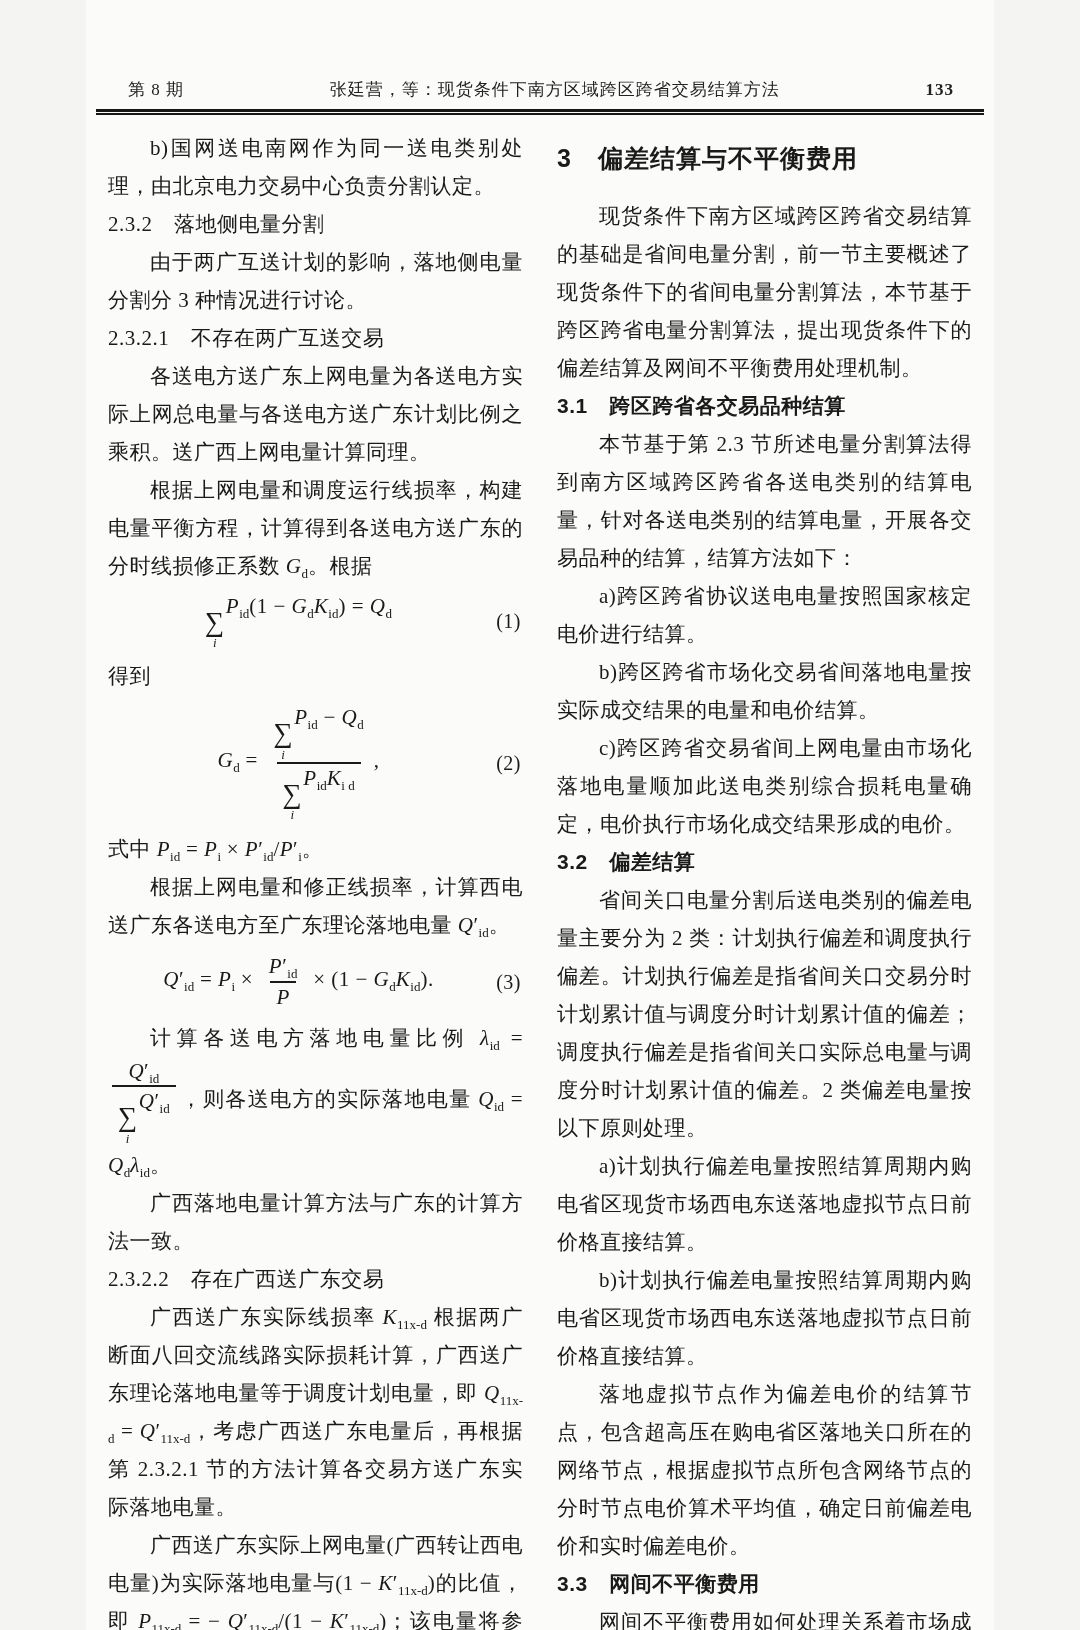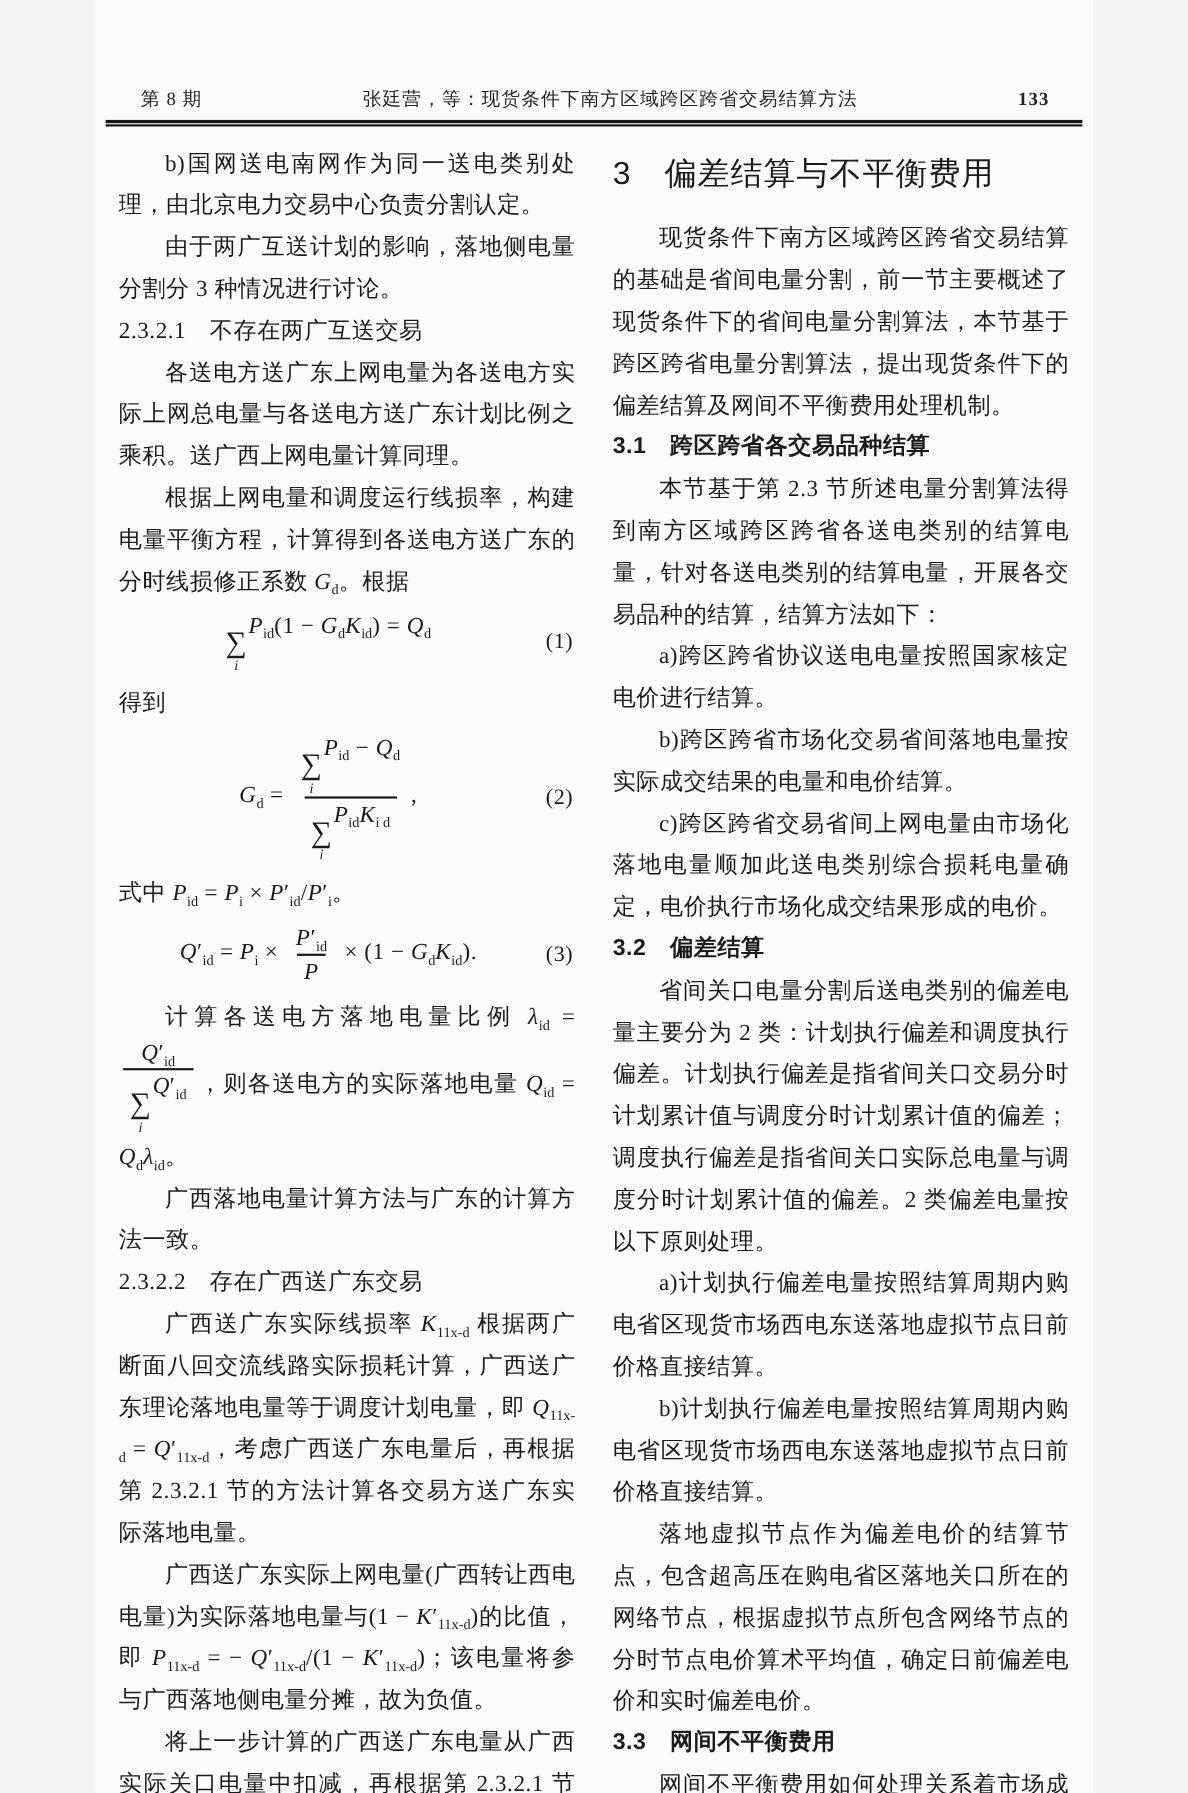--- a/index.html
+++ b/index.html
@@ -56,22 +56,22 @@
   .blk.h3 { text-indent: 0; }
   .blk.hbold {
     text-indent: 0;
     font-family: "Liberation Sans", "DejaVu Sans", sans-serif;
     font-weight: 700;
     letter-spacing: 0.5px;
   }
   .blk.section {
     text-indent: 0;
     font-family: "Liberation Sans", "DejaVu Sans", sans-serif;
-    font-weight: 400;
-    font-size: 29px;
+    font-weight: 700;
+    font-size: 25px;
     line-height: 34px;
     padding: 12px 0 22px 0;
     letter-spacing: 1px;
   }
   
   .blk.equation {
     position: relative;
     text-indent: 0;
     text-align: center;
     padding: 8px 34px 8px 0;
@@ -116,40 +116,42 @@
 <div class="page" style="background: rgb(251, 251, 249); color: rgb(26, 26, 26);">
   <header class="running-head">
     <span class="issue">第 8 期</span>
     <span class="rtitle">张廷营，等：现货条件下南方区域跨区跨省交易结算方法</span>
     <span class="pageno">133</span>
   </header>
   <div class="head-rule"></div>
   <main class="columns">
     <section class="col" id="col-left">
         <div class="blk para">b)国网送电南网作为同一送电类别处理，由北京电力交易中心负责分割认定。</div>
+        <div class="blk h3">2.3.2　落地侧电量分割</div>
         <div class="blk para">由于两广互送计划的影响，落地侧电量分割分 3 种情况进行讨论。</div>
         <div class="blk h3">2.3.2.1　不存在两广互送交易</div>
         <div class="blk para">各送电方送广东上网电量为各送电方实际上网总电量与各送电方送广东计划比例之乘积。送广西上网电量计算同理。</div>
         <div class="blk para">根据上网电量和调度运行线损率，构建电量平衡方程，计算得到各送电方送广东的分时线损修正系数 <i>G</i><sub>d</sub>。根据</div>
         <div class="blk equation"><span class="eq-body"><span class="sum">
               <span class="sg">∑</span>
               <span class="lim">i</span>
             </span><i>P</i><sub>id</sub>(1 − <i>G</i><sub>d</sub><i>K</i><sub>id</sub>) = <i>Q</i><sub>d</sub></span><span class="eq-num">(1)</span></div>
         <div class="blk para noindent">得到</div>
         <div class="blk equation"><span class="eq-body"><i>G</i><sub>d</sub> = <span class="frac">
               <span class="num"><span class="sum">
                   <span class="sg">∑</span>
                   <span class="lim">i</span>
                 </span><i>P</i><sub>id</sub> − <i>Q</i><sub>d</sub></span>
               <span class="den"><span class="sum">
                   <span class="sg">∑</span>
                   <span class="lim">i</span>
                 </span><i>P</i><sub>id</sub><i>K</i><sub>i d</sub></span>
             </span>,</span><span class="eq-num">(2)</span></div>
         <div class="blk para noindent">式中 <i>P</i><sub>id</sub> = <i>P</i><sub>i</sub> × <i>P</i>′<sub>id</sub>/<i>P</i>′<sub>i</sub>。</div>
+        <div class="blk para">根据上网电量和修正线损率，计算西电送广东各送电方至广东理论落地电量 <i>Q</i>′<sub>id</sub>。</div>
         <div class="blk equation"><span class="eq-body"><i>Q</i>′<sub>id</sub> = <i>P</i><sub>i</sub> × <span class="frac">
               <span class="num"><i>P</i>′<sub>id</sub></span>
               <span class="den"><i>P</i></span>
             </span> × (1 − <i>G</i><sub>d</sub><i>K</i><sub>id</sub>).</span><span class="eq-num">(3)</span></div>
         <div class="blk para">计算各送电方落地电量比例 <i>λ</i><sub>id</sub> = <span class="frac">
             <span class="num"><i>Q</i>′<sub>id</sub></span>
             <span class="den"><span class="sum">
                 <span class="sg">∑</span>
                 <span class="lim">i</span>
               </span><i>Q</i>′<sub>id</sub></span>

